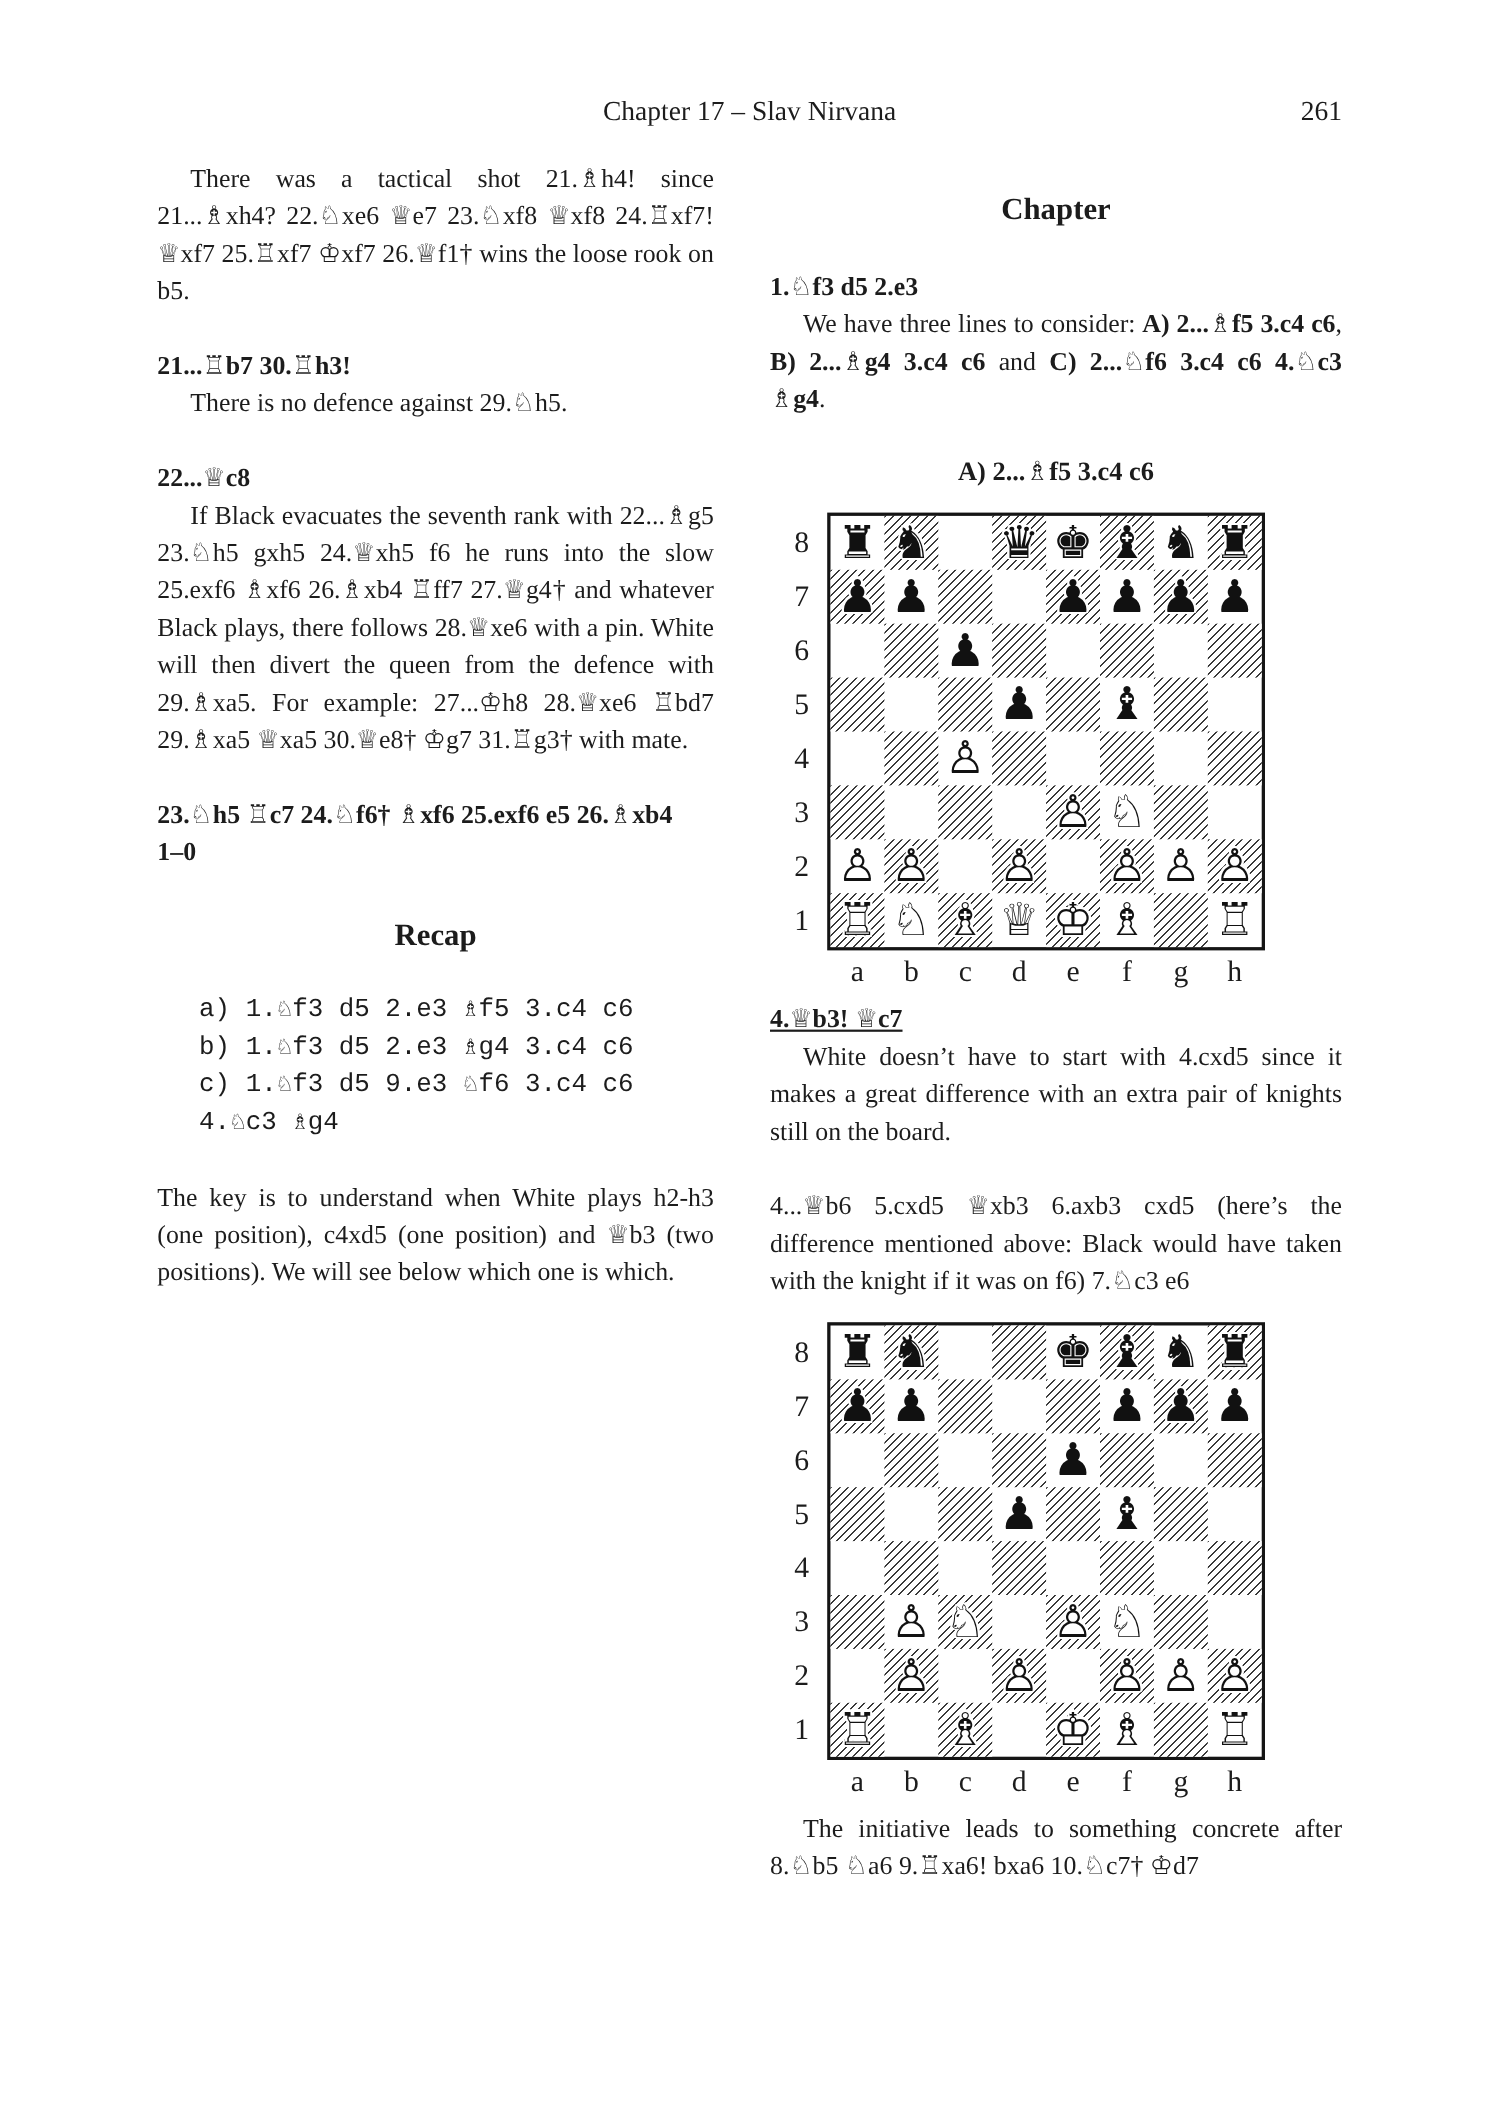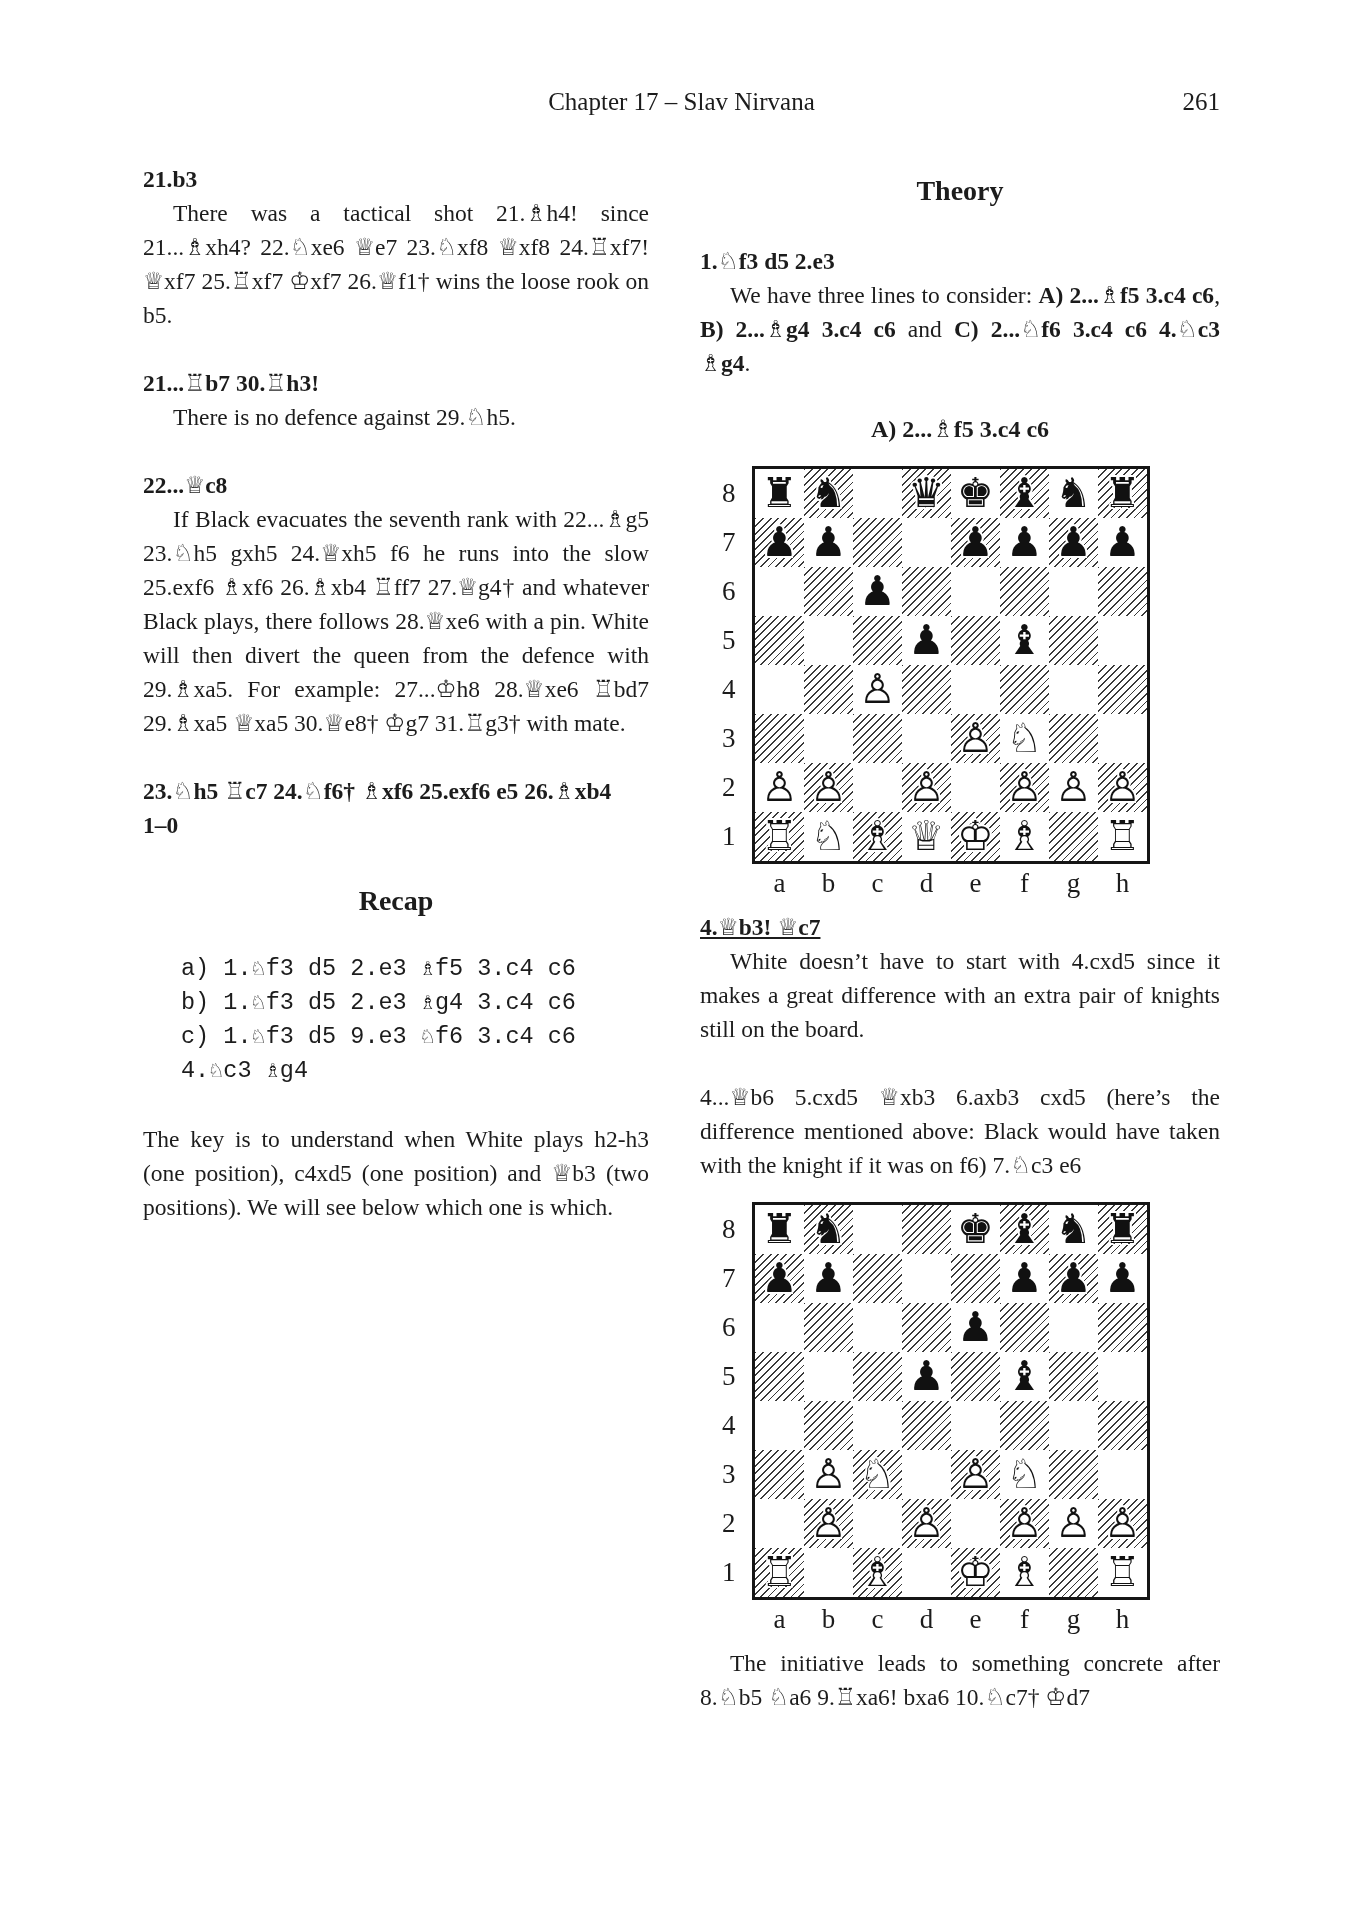--- a/index.html
+++ b/index.html
@@ -54,21 +54,20 @@
 <body>
 
 <div class="page">
 
   <div class="running-head">
     <span class="chapter-title">Chapter 17 – Slav Nirvana</span>
     <span class="page-number">261</span>
   </div>
 
   <div class="col col-left">
-    <h3 class="move-head first">21.b3</h3>
     <p class="body indent">There was a tactical shot 21.♗h4! since 21...♗xh4? 22.♘xe6 ♕e7 23.♘xf8 ♕xf8 24.♖xf7! ♕xf7 25.♖xf7 ♔xf7 26.♕f1† wins the loose rook on b5.</p>
 
     <h3 class="move-head">21...♖b7 30.♖h3!</h3>
     <p class="body indent">There is no defence against 29.♘h5.</p>
 
     <h3 class="move-head">22...♕c8</h3>
     <p class="body indent">If Black evacuates the seventh rank with 22...♗g5 23.♘h5 gxh5 24.♕xh5 f6 he runs into the slow 25.exf6 ♗xf6 26.♗xb4 ♖ff7 27.♕g4† and whatever Black plays, there follows 28.♕xe6 with a pin. White will then divert the queen from the defence with 29.♗xa5. For example: 27...♔h8 28.♕xe6 ♖bd7 29.♗xa5 ♕xa5 30.♕e8† ♔g7 31.♖g3† with mate.</p>
 
     <h3 class="move-head">23.♘h5 ♖c7 24.♘f6† ♗xf6 25.exf6 e5 26.♗xb4</h3>
     <h3 class="result">1–0</h3>
@@ -78,21 +77,21 @@
     <div class="variations">
       <p class="body">a) 1.♘f3 d5 2.e3 ♗f5 3.c4 c6</p>
       <p class="body">b) 1.♘f3 d5 2.e3 ♗g4 3.c4 c6</p>
       <p class="body">c) 1.♘f3 d5 9.e3 ♘f6 3.c4 c6 4.♘c3 ♗g4</p>
     </div>
 
     <p class="body">The key is to understand when White plays h2-h3 (one position), c4xd5 (one position) and ♕b3 (two positions). We will see below which one is which.</p>
   </div>
 
   <div class="col col-right">
-    <h2 class="center-head" style="margin-top:28px;">Theory</h2>
+    <h2 class="center-head" style="margin-top:28px;">Chapter</h2>
 
     <h3 class="move-head" style="margin-top:36px;">1.♘f3 d5 2.e3</h3>
 
     <p class="body indent"><span>We have three lines to consider: </span><span class="b">A) 2...♗f5 3.c4 c6</span><span>, </span><span class="b">B) 2...♗g4 3.c4 c6</span><span> and </span><span class="b">C) 2...♘f6 3.c4 c6 4.♘c3 ♗g4</span><span>.</span></p>
 
     <h3 class="sub-head">A) 2...♗f5 3.c4 c6</h3>
 
     <div class="diagram">
         <div class="diag-main">
           <div class="ranks">

